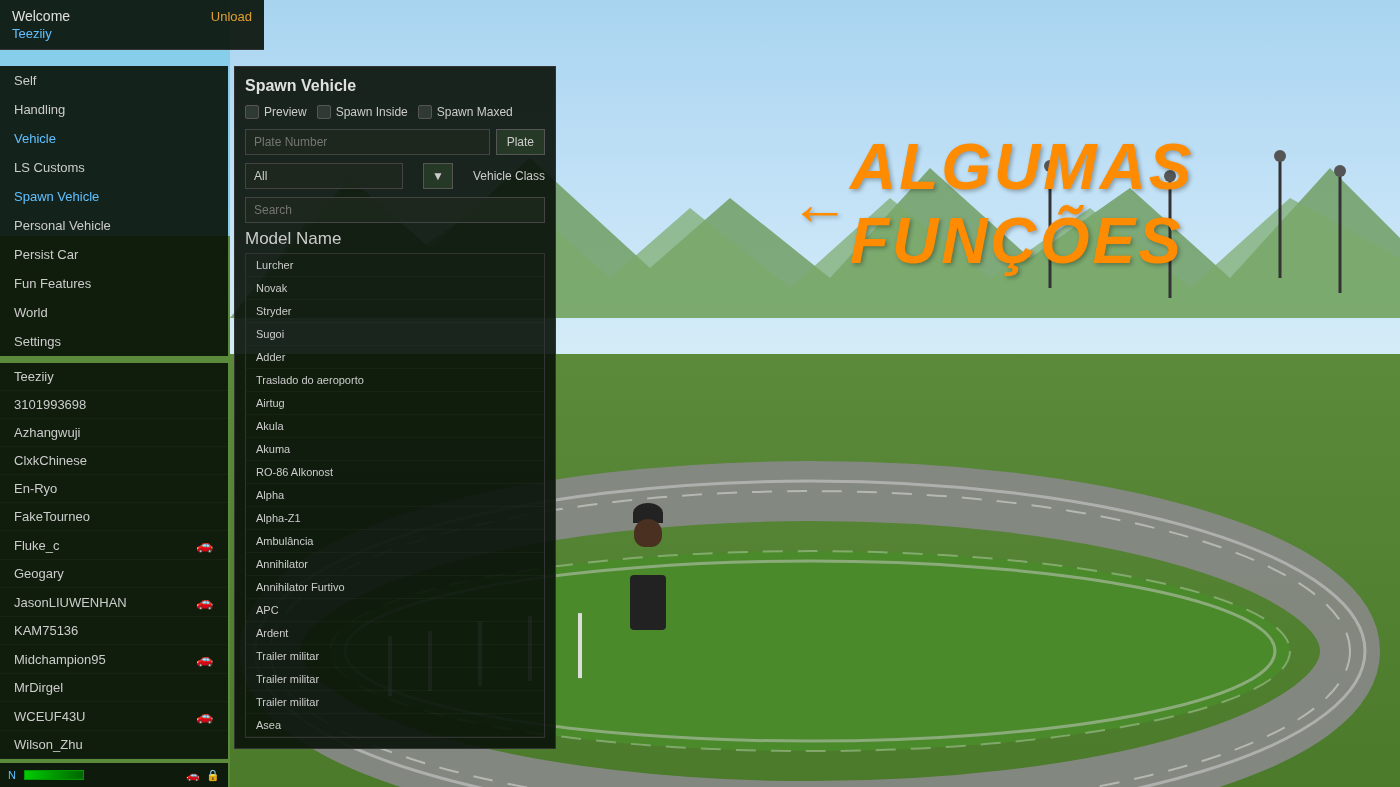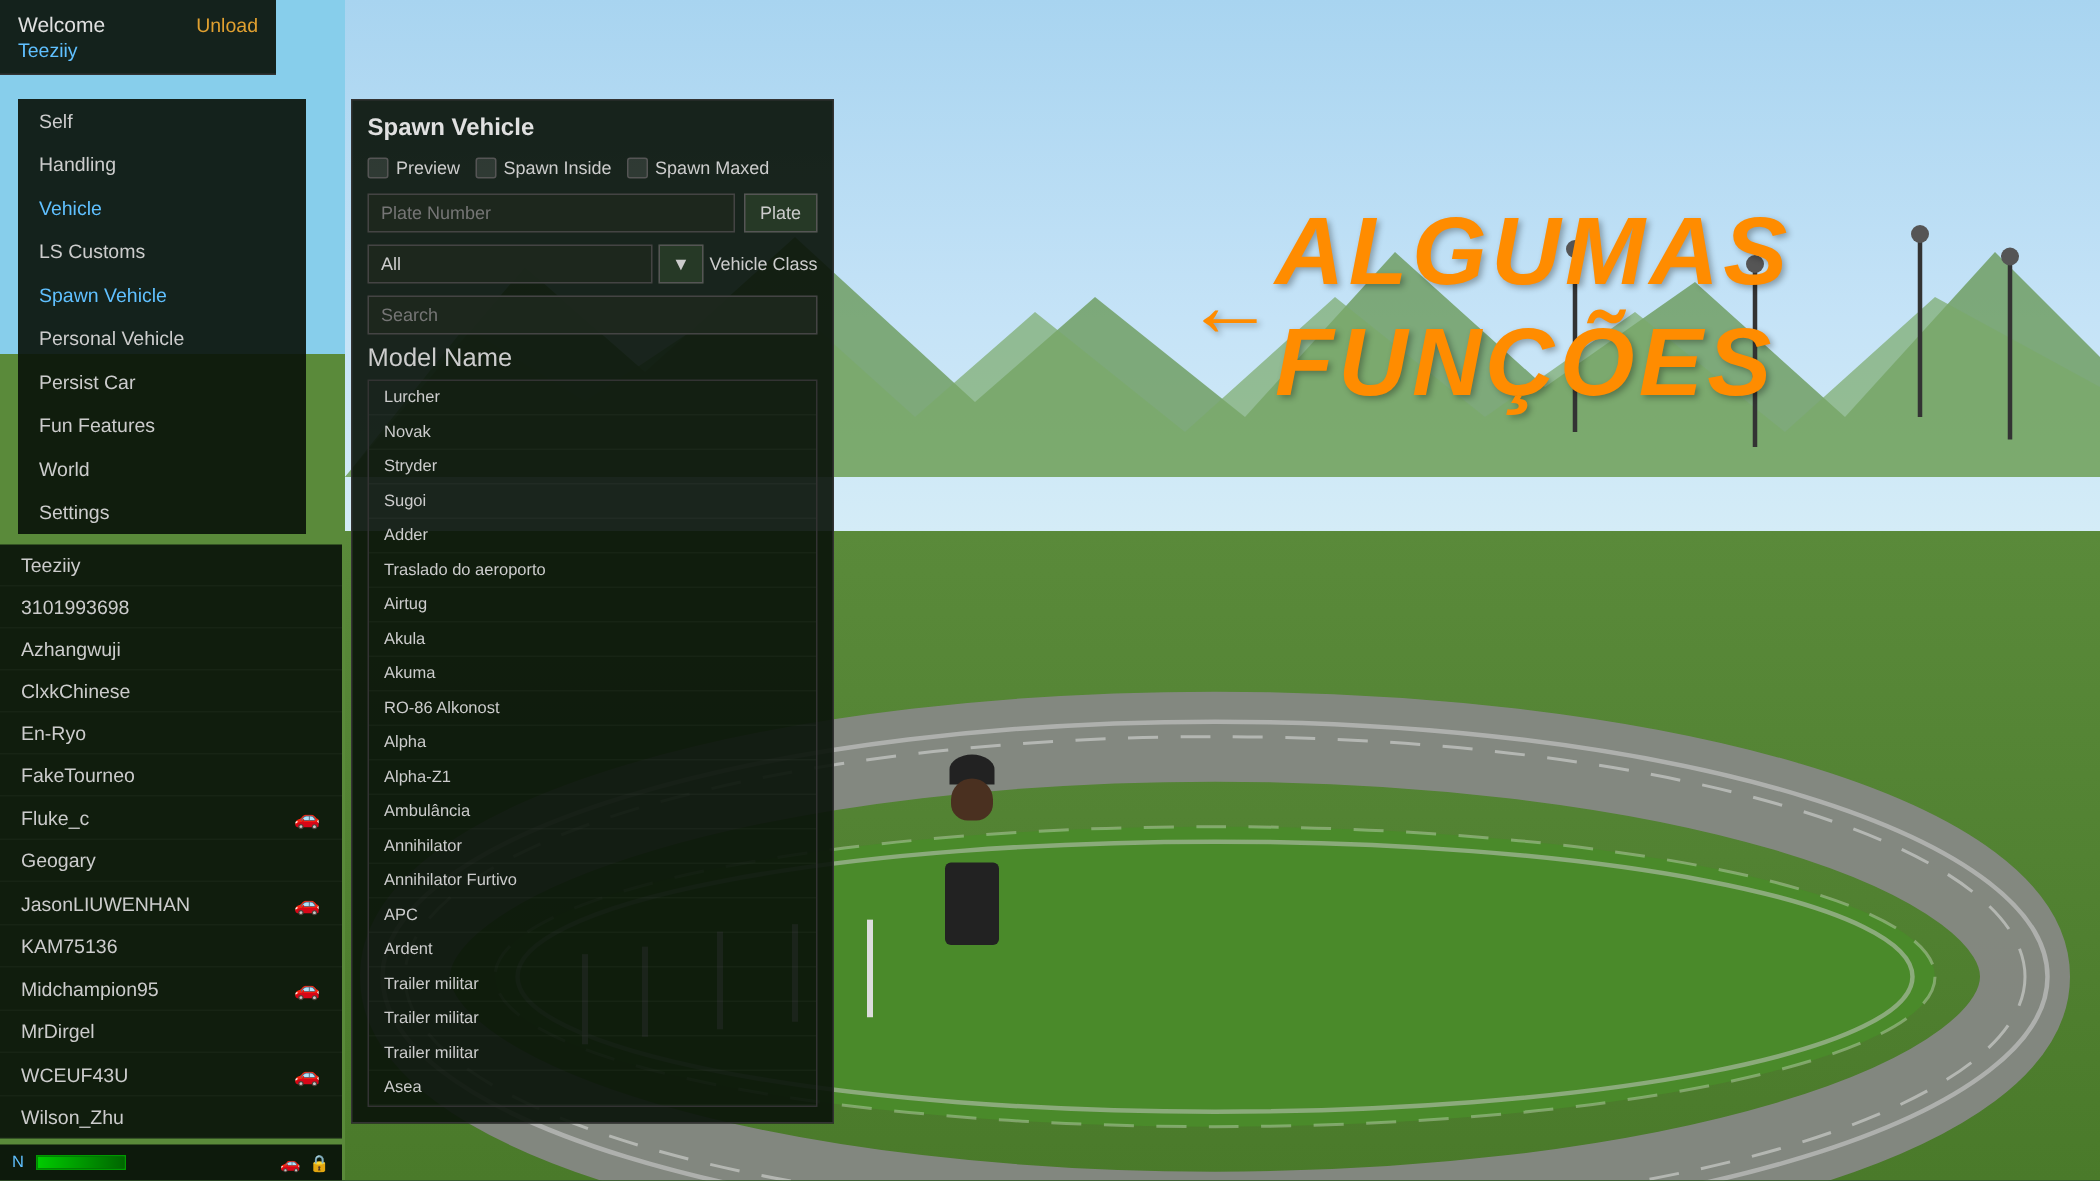--- a/index.html
+++ b/index.html
@@ -111,21 +111,21 @@
       letter-spacing: 3px;
       text-shadow: 2px 2px 4px rgba(0,0,0,0.3);
       font-family: Arial Black, Arial, sans-serif;
       font-style: italic;
     }
 
     
     #left-top {
       position: absolute;
       top: 0; left: 0;
-      width: 184px;
+      width: 264px;
       background: rgba(10, 20, 10, 0.92);
       z-index: 10;
       padding: 8px 12px;
       border-bottom: 1px solid #333;
     }
 
     .welcome-row {
       display: flex;
       justify-content: space-between;
       align-items: center;
@@ -144,22 +144,22 @@
 
     .username-text {
       color: #60c0ff;
       font-size: 13px;
       margin-top: 2px;
     }
 
     
     #left-nav {
       position: absolute;
-      top: 66px; left: 12px;
-      width: 192px;
+      top: 66px; left: 0;
+      width: 228px;
       background: rgba(10, 20, 10, 0.92);
       z-index: 10;
     }
 
     .nav-item {
       padding: 7px 14px;
       color: #ccc;
       cursor: pointer;
       font-size: 13px;
     }
@@ -258,21 +258,21 @@
       background: rgba(40,60,40,0.9);
       border: 1px solid #555;
       color: #ccc;
       padding: 5px 10px;
       font-size: 12px;
       cursor: pointer;
     }
 
     .filter-row {
       display: flex;
-      gap: 4px;
+      gap: 20px;
       margin-bottom: 8px;
       align-items: center;
     }
 
     .filter-select {
       flex: 1;
       background: rgba(30,40,30,0.9);
       border: 1px solid #444;
       color: #ccc;
       padding: 5px 8px;

